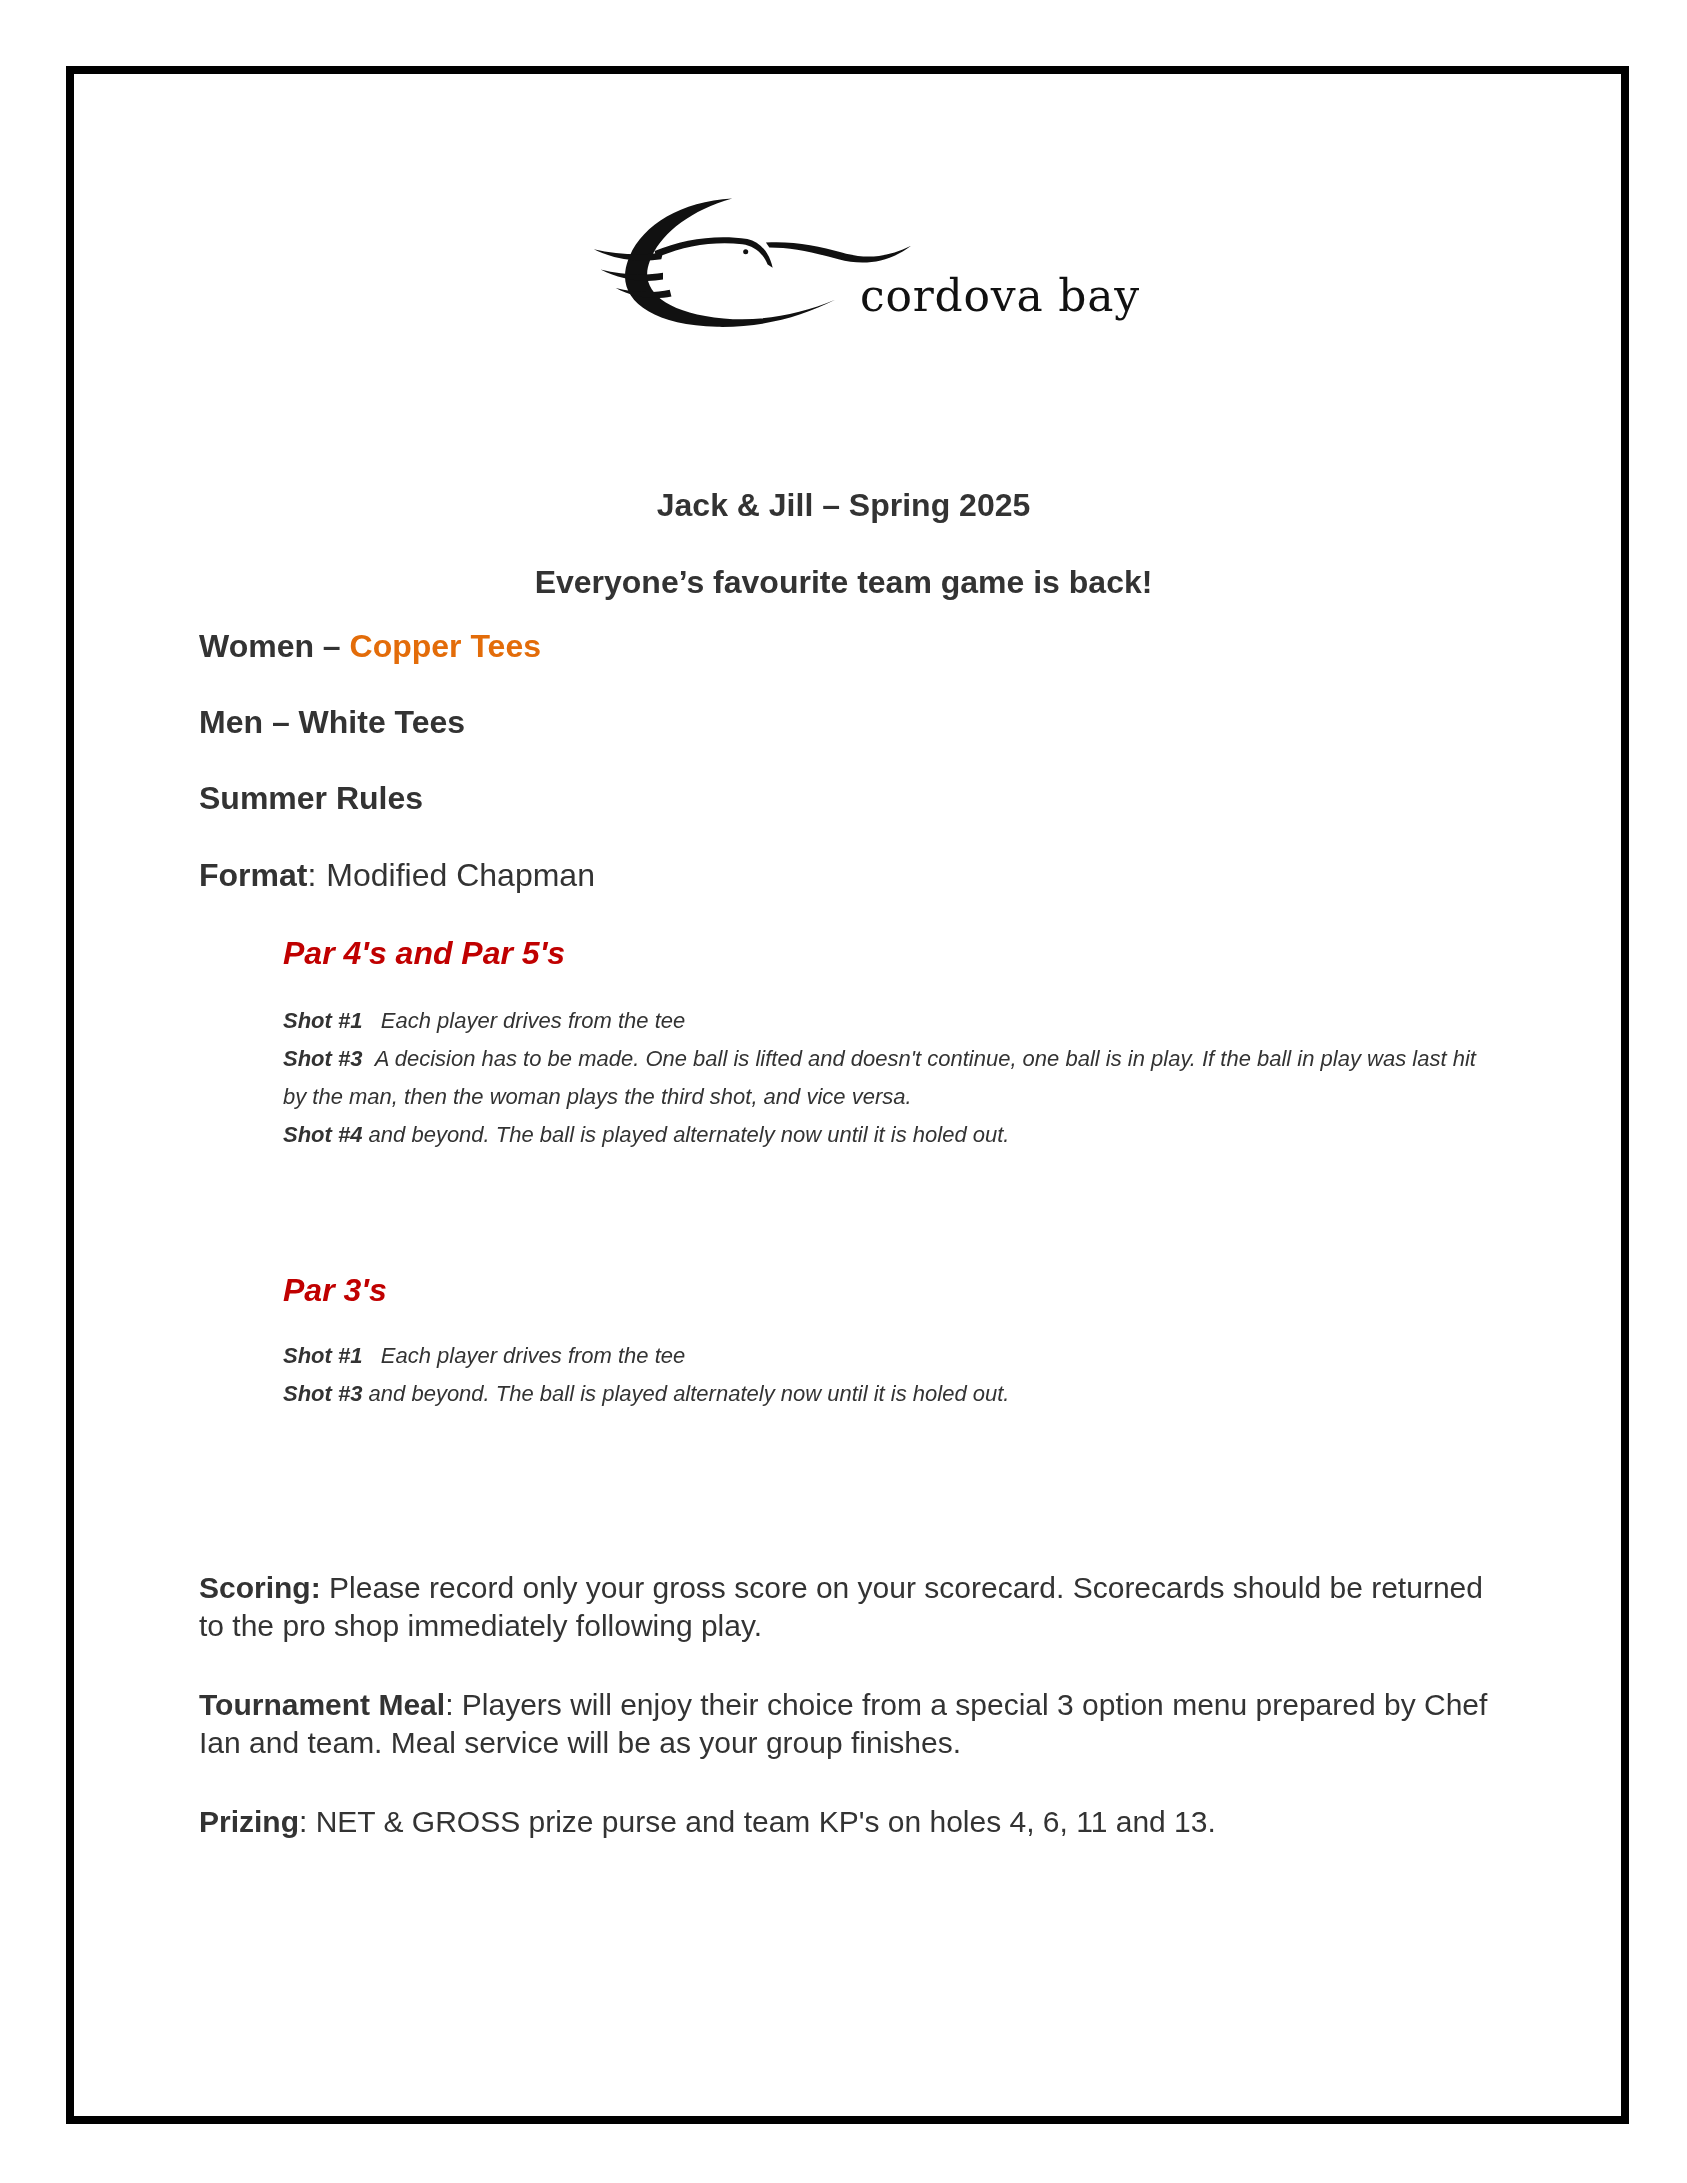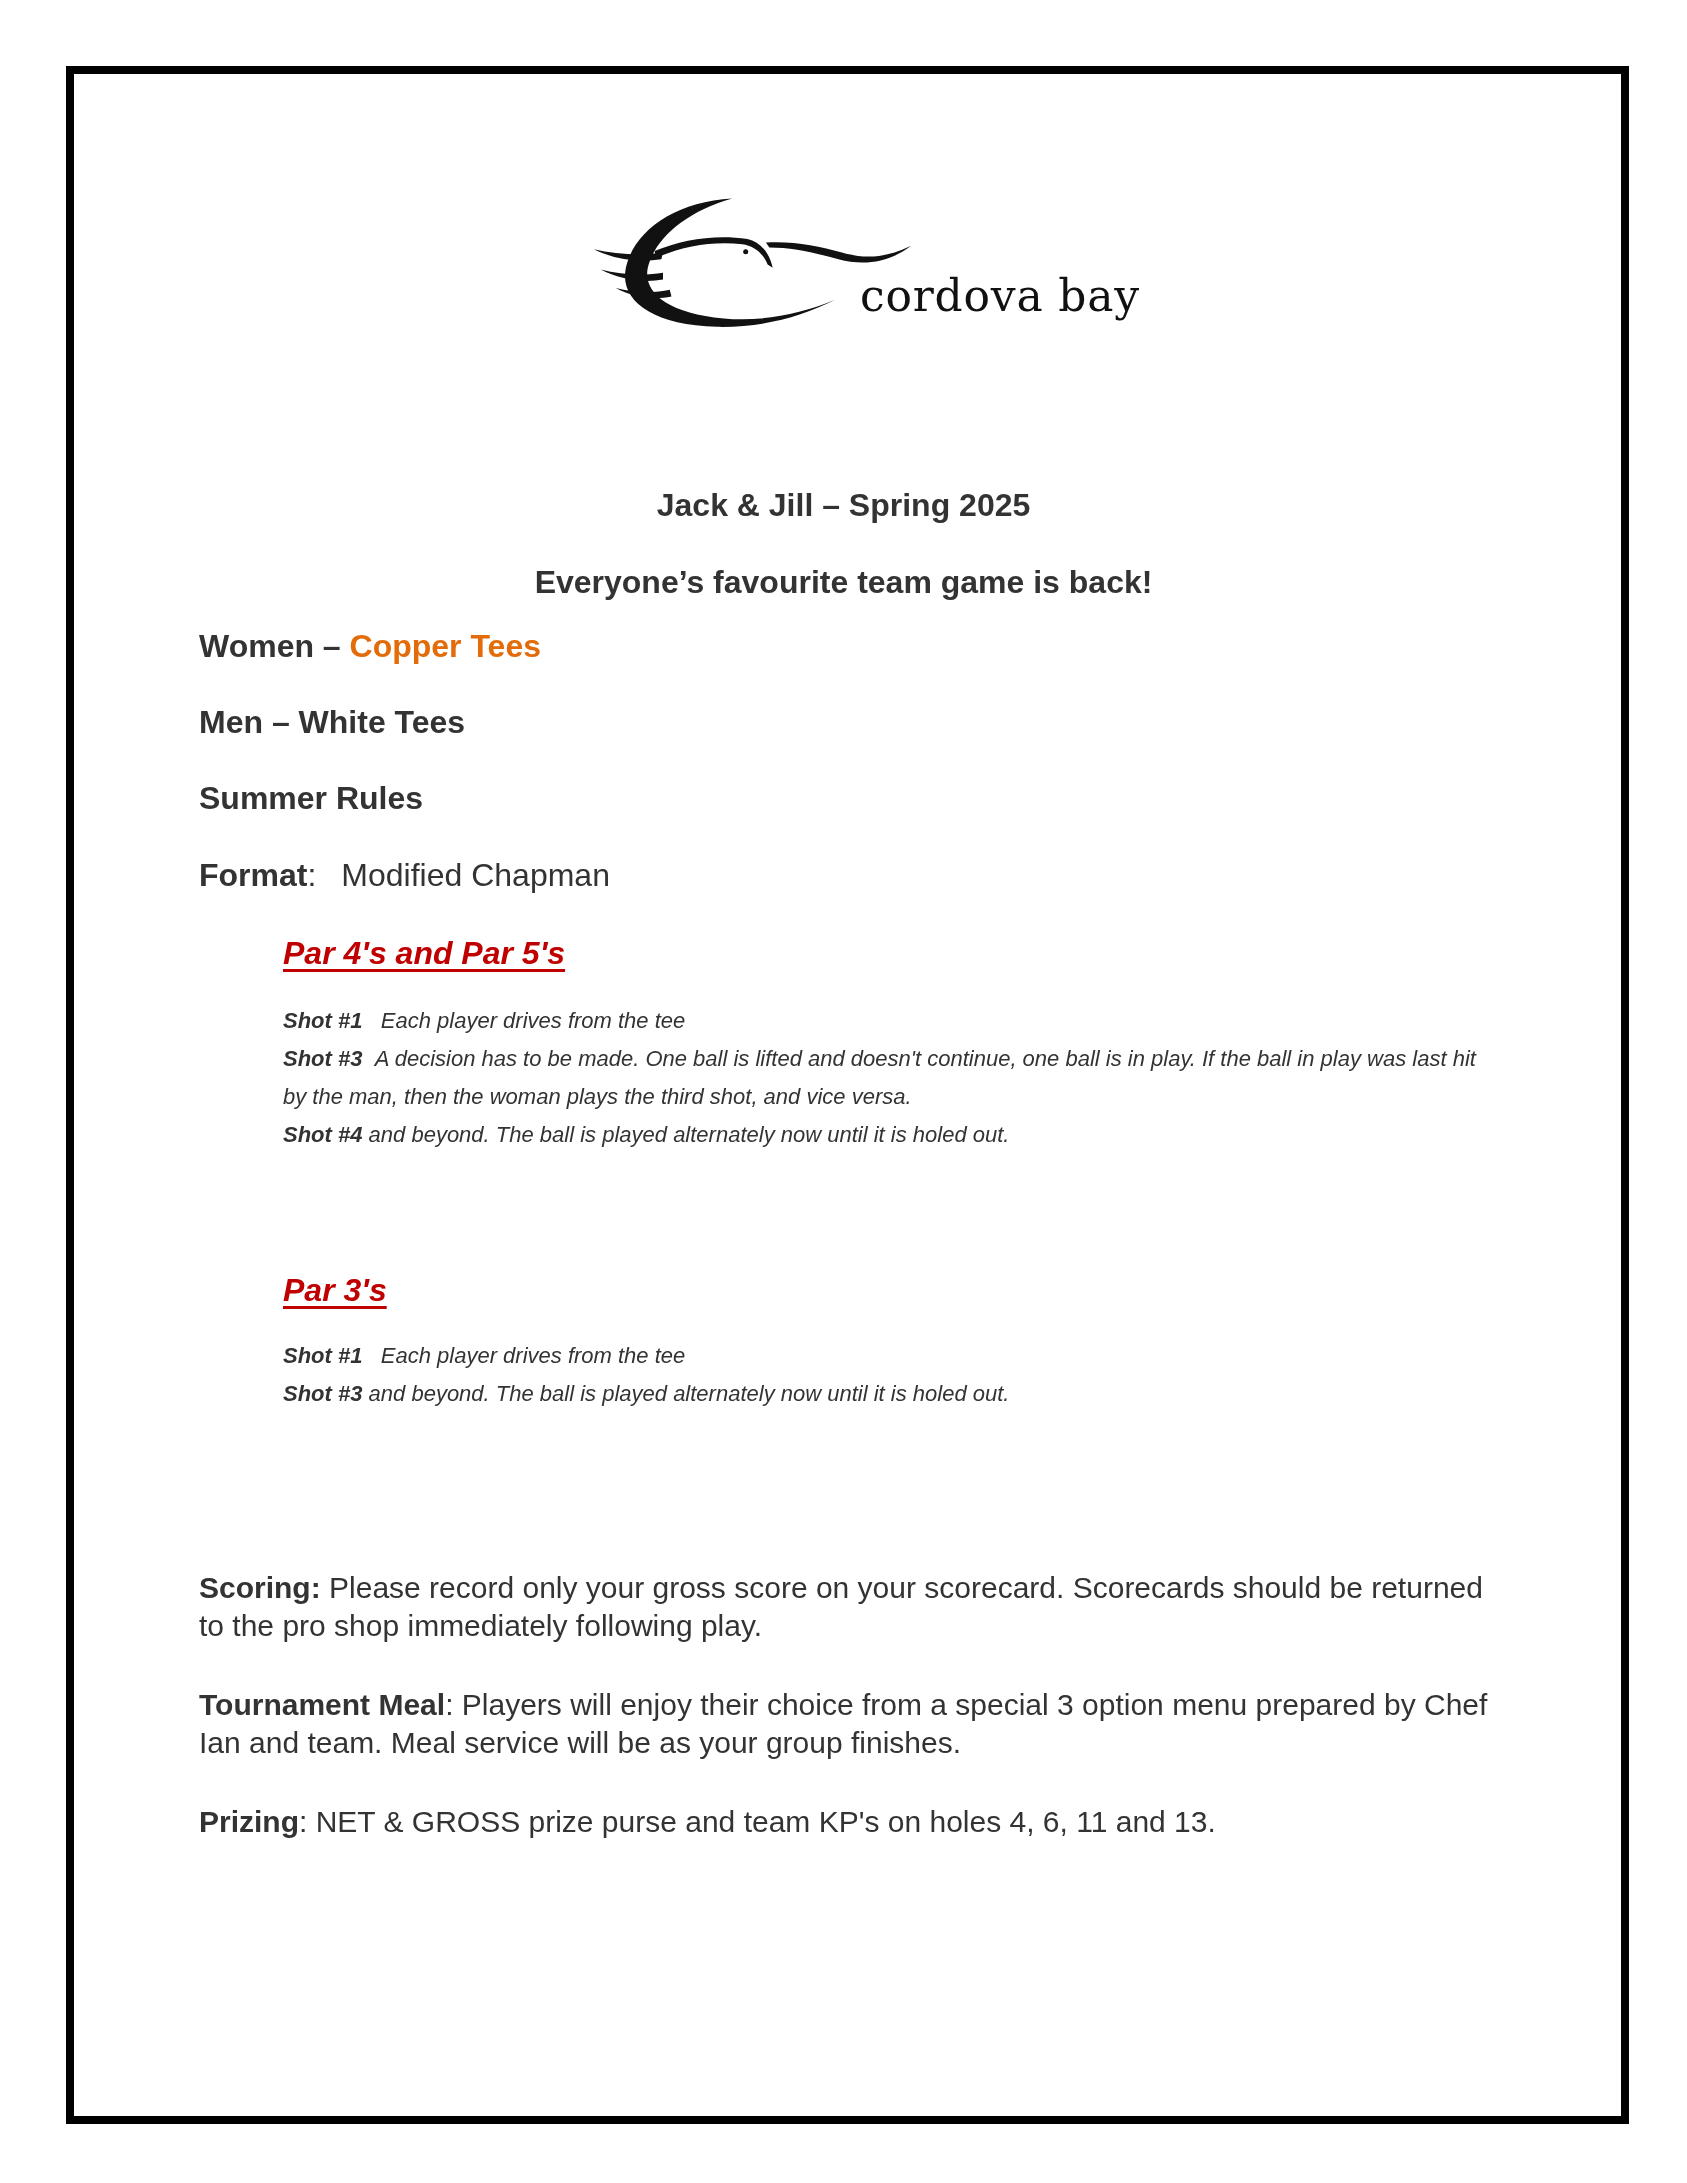--- a/index.html
+++ b/index.html
@@ -4,21 +4,21 @@
 <style>
   html, body { margin:0; padding:0; background:#ffffff; }
   body { width:1687px; height:2183px; position:relative; font-family:"Liberation Sans", sans-serif; color:#333333; overflow:hidden; }
   .page-border { position:absolute; left:66px; top:66px; width:1547px; height:2042px; border:8.4px solid #000; box-sizing:content-box; }
   .logo { position:absolute; left:582px; top:190px; width:540px; height:148px; }
   .logo-text { position:absolute; left:860px; top:270px; font-family:"DejaVu Serif", serif; font-size:44px; color:#111; letter-spacing:0.8px; }
   .center { position:absolute; left:0; width:1687px; text-align:center; font-weight:bold; font-size:32px;margin-top:48px; }
   .line { position:absolute; left:199px; font-size:32px; white-space:nowrap; }
   .bold { font-weight:bold; }
   .copper { color:#e36c09; }
-  .par-head { position:absolute; left:283px; font-size:32px; font-weight:bold; font-style:italic; color:#c00000; text-decoration:underline; text-decoration-thickness:2.5px; text-underline-offset:5px; }
+  .par-head { position:absolute; left:283px; font-size:32px; font-weight:bold; font-style:italic; color:#c00000; text-decoration-thickness:2.5px; text-underline-offset:5px; }
   .shot { position:absolute; left:283px; font-size:22px; font-style:italic; line-height:38px; width:1215px; }
   .shot b { font-weight:bold; }
   .para { position:absolute; left:199px; font-size:30px; line-height:38px; width:1316px; }
 </style>
 </head>
 <body>
 
 <div class="page-border"></div>
 
 <div class="logo">
@@ -40,21 +40,21 @@
 
 <div class="center" style="top:439px;">Jack &amp; Jill – Spring 2025</div>
 <div class="center" style="top:516px;">Everyone’s favourite team game is back!</div>
 
 <div class="line bold" style="top:628px;">
   <span>Women – </span><span class="copper">Copper Tees</span>
 </div>
 <div class="line bold" style="top:704px;">Men – White Tees</div>
 <div class="line bold" style="top:780px;">Summer Rules</div>
 <div class="line" style="top:857px;">
-  <span class="bold">Format</span><span>:</span><span style="margin-left:25px;">Modified Chapman</span>
+  <span class="bold">Format</span><span>:</span><span style="margin-left:10px;">Modified Chapman</span>
 </div>
 
 <div class="par-head" style="top:935px;">Par 4's and Par 5's</div>
 <div class="shot" style="top:1002px;">
   <div><b>Shot #1</b>&nbsp;&nbsp;&nbsp;<span>Each player drives from the tee</span></div>
   <div><b>Shot #3</b>&nbsp;&nbsp;<span>A decision has to be made. One ball is lifted and doesn't continue, one ball is in play. If the ball in play was last hit by the man, then the woman plays the third shot, and vice versa.</span></div>
   <div><b>Shot #4</b> <span>and beyond. The ball is played alternately now until it is holed out.</span></div>
 </div>
 
 <div class="par-head" style="top:1272px;">Par 3's</div>

